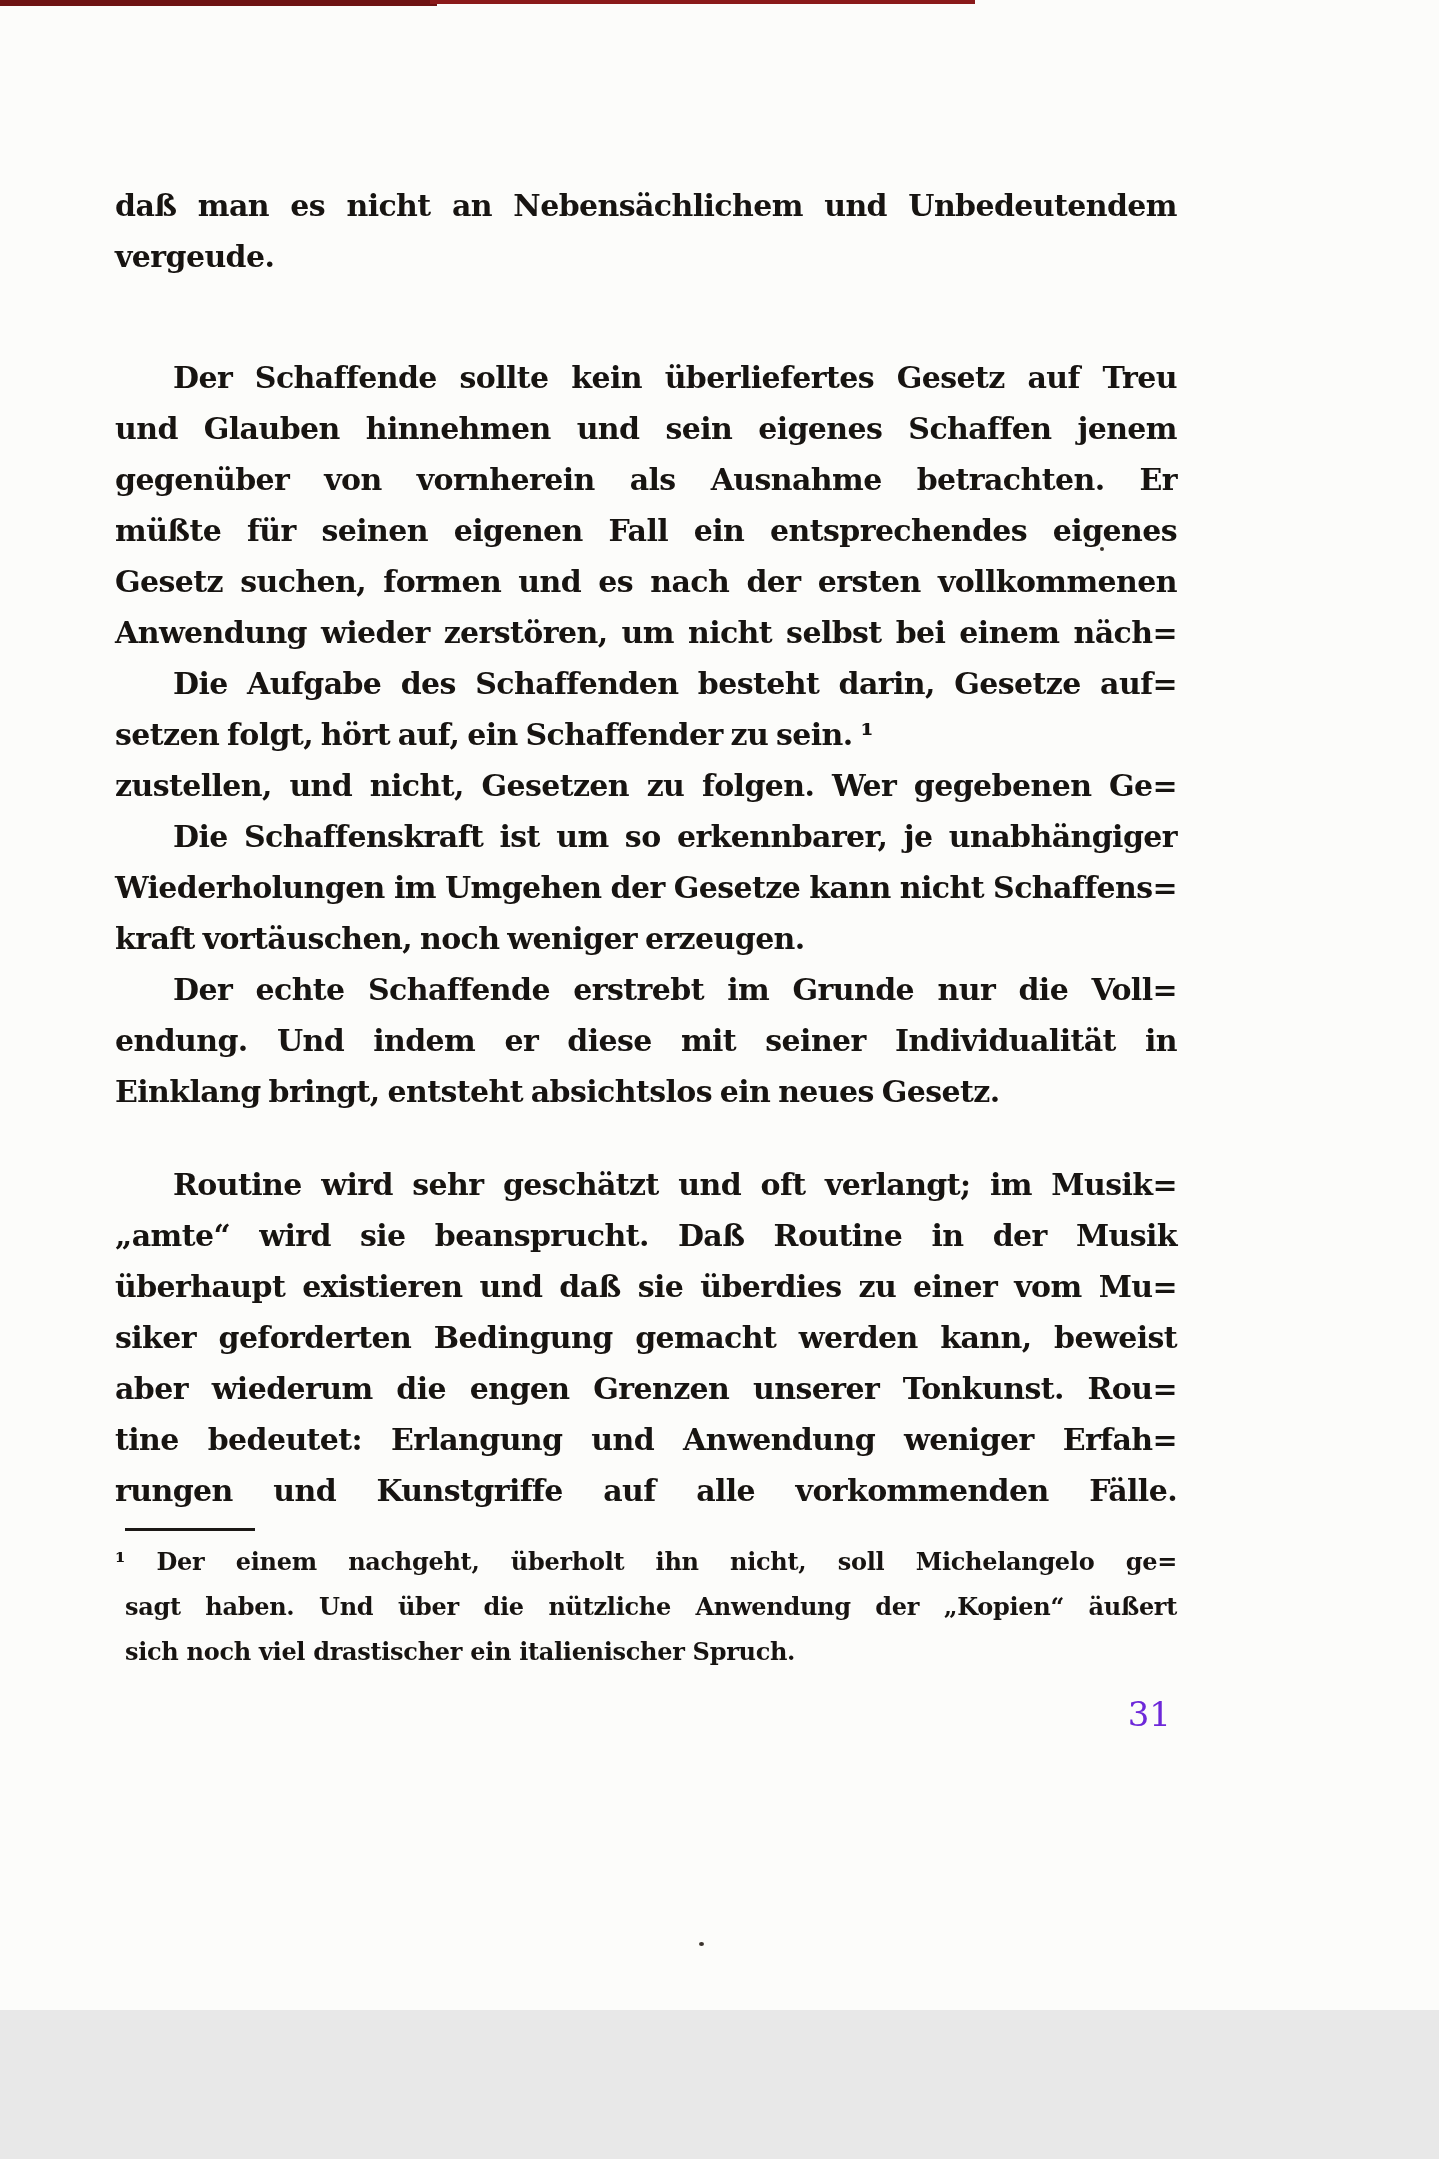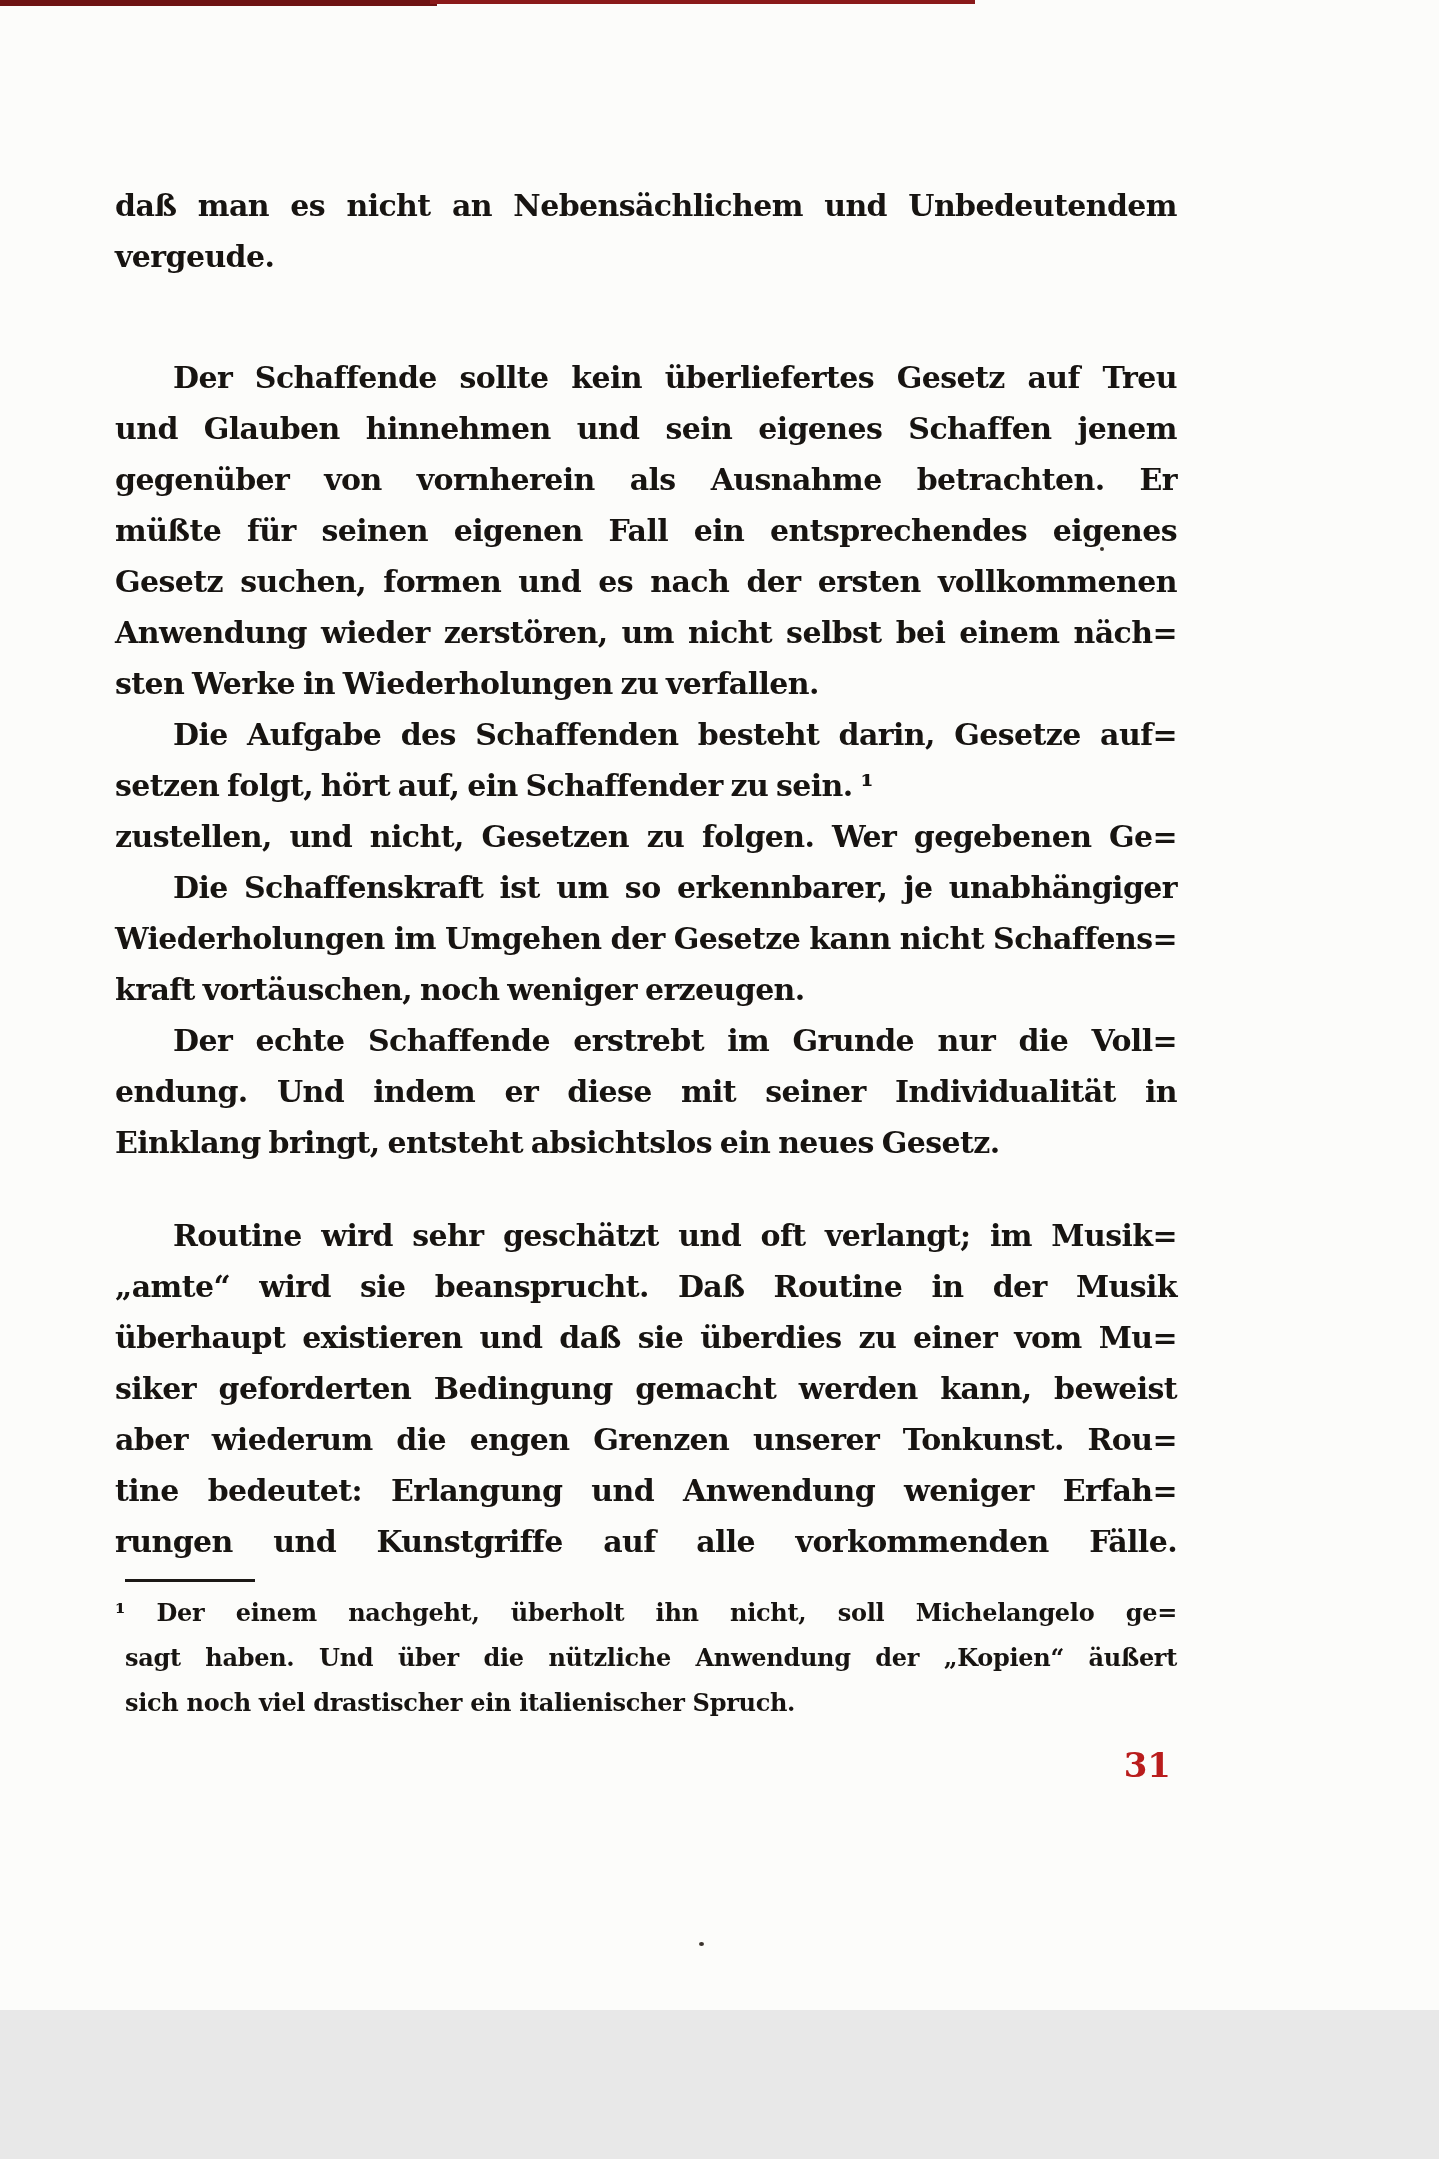--- a/index.html
+++ b/index.html
@@ -58,24 +58,24 @@
   }
   .fn-line.short {
     text-align-last: left;
   }
   .fn-line.cont {
     text-indent: 10px;
   }
   .page-number {
     margin-top: 20px;
     font-size: 34px;
-    font-weight: 700;
+    font-weight: 400;
     text-align: right;
     padding-right: 6px;
-    color: #b91c1c;
+    color: #6d28d9;
   }
   
   .edge {
     position: absolute;
   }
   .edge-top-left   { left: 0;    top: 0;      width: 437px;  height: 6px; background: #6e1313; }
   .edge-top-right  { left: 430px; top: 0;     width: 545px;  height: 4px; background: #8a1a1a; }
   .edge-bottom     { left: 183px; top: 2153px; width: 1075px; height: 6px; background: #7a1616; }
   .speck {
     position: absolute;
@@ -105,21 +105,20 @@
 
     <div class="gap-a"></div>
 
     <div>
       <div class="line indent">Der Schaffende sollte kein überliefertes Gesetz auf Treu</div>
       <div class="line">und Glauben hinnehmen und sein eigenes Schaffen jenem</div>
       <div class="line">gegenüber von vornherein als Ausnahme betrachten. Er</div>
       <div class="line">müßte für seinen eigenen Fall ein entsprechendes eigenes</div>
       <div class="line">Gesetz suchen, formen und es nach der ersten vollkommenen</div>
       <div class="line">Anwendung wieder zerstören, um nicht selbst bei einem näch=</div>
-      <div class="line short">sten Werke in Wiederholungen zu verfallen.</div>
     </div>
 
     <div>
       <div class="line indent">Die Aufgabe des Schaffenden besteht darin, Gesetze auf=</div>
       <div class="line short">setzen folgt, hört auf, ein Schaffender zu sein. ¹</div>
       <div class="line">zustellen, und nicht, Gesetzen zu folgen. Wer gegebenen Ge=</div>
     </div>
 
     <div>
       <div class="line indent">Die Schaffenskraft ist um so erkennbarer, je unabhängiger</div>

